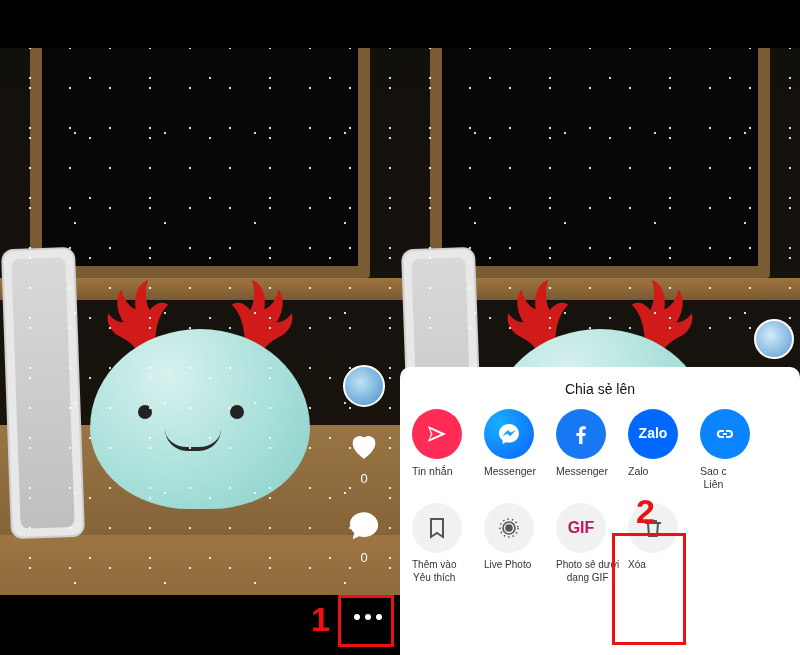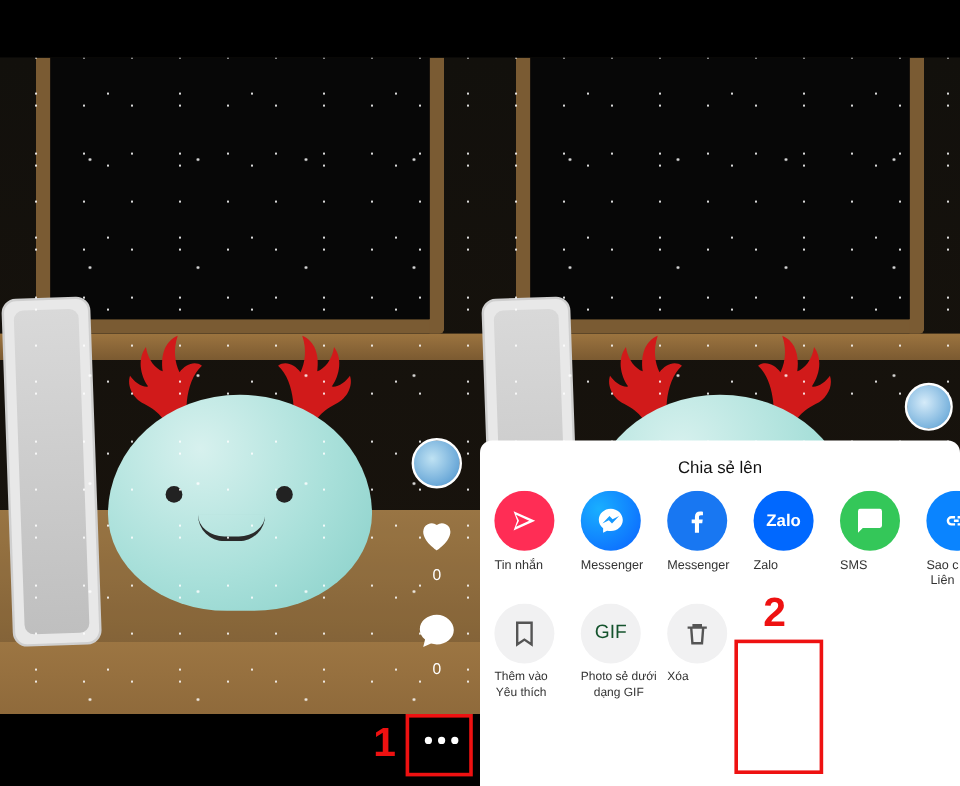--- a/index.html
+++ b/index.html
@@ -166,21 +166,21 @@
 
   .c-pink{ background:#ff2d55; }
   .c-msgr{ background:linear-gradient(45deg,#0a7cff,#a033ff,#ff5280); }
   .c-msgr{ background:#0a7cff; } 
   .c-msgr{ background:radial-gradient(circle at 30% 30%,#19afff,#0a61ff); }
   .c-fb  { background:#1877f2; }
   .c-zalo{ background:#0068ff; }
   .c-sms { background:#34c759; }
   .c-copy{ background:#0a84ff; }
 
-  .gif-text{ font-weight:400; font-size:16px; color:#14532d; }
+  .gif-text{ font-weight:700; font-size:16px; color:#be185d; }
   .zalo-text{ font-size:14px; font-weight:600; color:#fff; }
 
   
   .avatar-right {
     position:absolute; right:6px; bottom:296px; width:40px; height:40px;
     border-radius:50%; border:2px solid #fff;
     background:radial-gradient(circle at 40% 40%, #d5ebf9 0%, #7ab3dd 70%, #4d84af 100%);
   }
 </style>
 </head>
@@ -292,48 +292,50 @@
             </svg>
         </div>
         <span>Messenger</span>
       </div>
       <div class="share-item">
         <div class="share-circle c-zalo">
             <span class="zalo-text">Zalo</span>
           </div>
         <span>Zalo</span>
       </div>
-      <div class="share-item">
-        <div class="share-circle c-sms">
-          <svg viewBox="0 0 24 24" fill="#fff">
-              <path d="M20 2H4a2 2 0 0 0-2 2v18l4-4h14a2 2 0 0 0 2-2V4a2 2 0 0 0-2-2z"></path>
-            </svg>
-        </div>
-        <span>SMS</span>
-      </div>
       <div class="share-item half-cut">
         <div class="share-circle c-copy">
           <svg viewBox="0 0 24 24" fill="#fff">
               <path d="M3.9 12a4 4 0 0 1 4-4h3v2h-3a2 2 0 1 0 0 4h3v2h-3a4 4 0 0 1-4-4zm6 1h4v-2h-4v2zm6.1-5h-3v2h3a2 2 0 1 1 0 4h-3v2h3a4 4 0 0 0 0-8z"></path>
             </svg>
         </div>
         <span style="white-space:pre-line">Sao c
 Liên</span>
       </div>
     </div>
 
     <div class="row">
       <div class="action-item">
         <div class="action-circle">
           <svg viewBox="0 0 24 24" fill="none" stroke="#555" stroke-width="2">
               <path d="M6 3h12v18l-6-4-6 4V3z"></path>
             </svg>
         </div>
         <span style="white-space:pre-line">Thêm vào
 Yêu thích</span>
+      </div>
+      <div class="action-item">
+        <div class="action-circle">
+          <svg viewBox="0 0 24 24" fill="none" stroke="#555" stroke-width="1.6">
+              <circle cx="12" cy="12" r="3" fill="#555"></circle>
+              <circle cx="12" cy="12" r="6"></circle>
+              <circle cx="12" cy="12" r="9" stroke-dasharray="1.5 3"></circle>
+            </svg>
+        </div>
+        <span>Live Photo</span>
       </div>
       <div class="action-item">
         <div class="action-circle">
             <span class="gif-text">GIF</span>
           </div>
         <span style="white-space:pre-line">Photo sẻ dưới
 dạng GIF</span>
       </div>
       <div class="action-item half-cut">
         <div class="action-circle">

